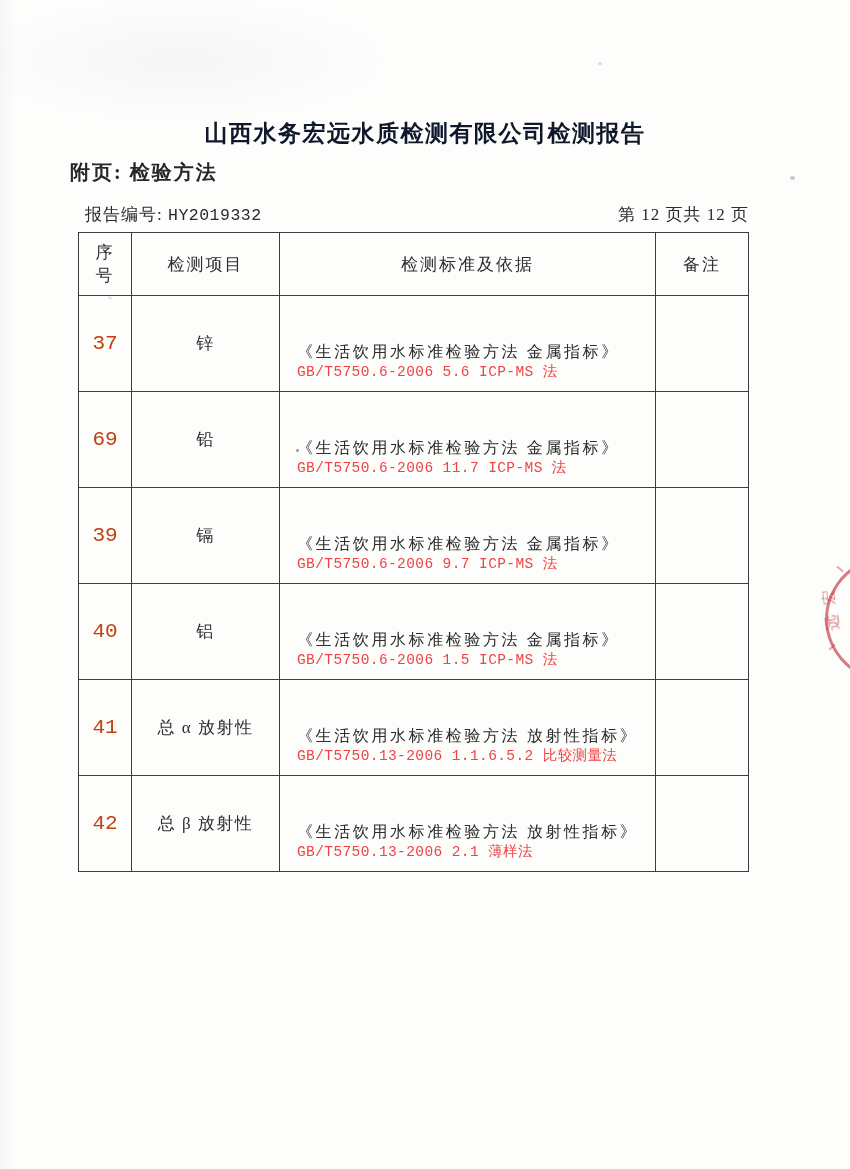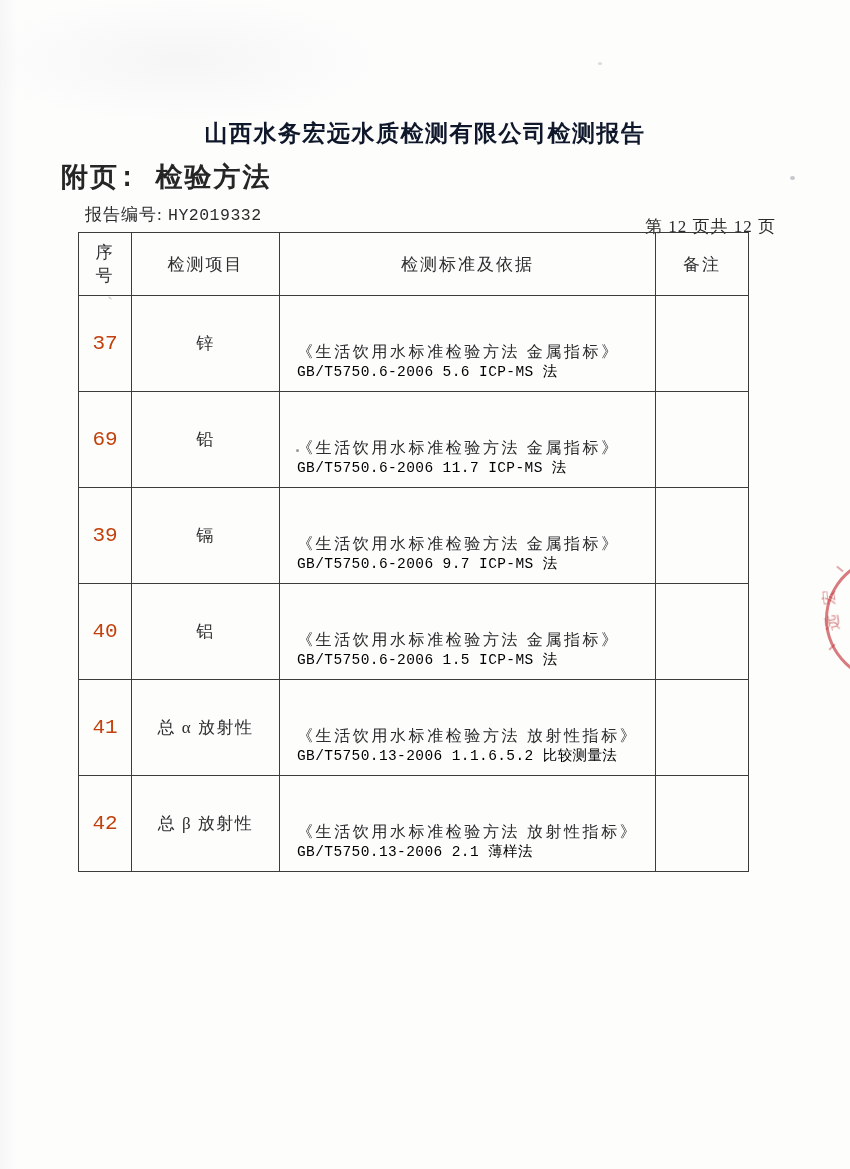--- a/index.html
+++ b/index.html
@@ -26,28 +26,28 @@
   .speck.s3{left:296px;top:449px;width:3px;height:3px;opacity:.6;background:#555;}
   .speck.s4{left:108px;top:297px;width:4px;height:2px;opacity:.4;transform:rotate(35deg);}
 
   .doc-title{
     position:absolute;left:0;top:118px;width:100%;
     text-align:center;
     font-family:"Liberation Sans","DejaVu Sans",sans-serif;
     font-size:23px;font-weight:bold;letter-spacing:1.5px;color:#0f172a;
   }
   .doc-subtitle{
-    position:absolute;left:61px;top:159px;
-    font-family:Liberation Mono, monospace;
-    font-size:27px;font-weight:bold;letter-spacing:2px;color:#262626;
+    position:absolute;left:70px;top:159px;
+    font-family:Liberation Serif, serif;
+    font-size:20px;font-weight:bold;letter-spacing:2px;color:#262626;
   }
   .meta-row{position:absolute;left:0;top:203px;width:100%;height:24px;font-size:17px;text-align:center;}
   .report-no{position:absolute;left:85px;top:0;letter-spacing:1px;}
   .report-no .val{font-family:"Liberation Mono","DejaVu Sans Mono",monospace;font-size:16.5px;letter-spacing:.5px;}
-  .page-info{position:absolute;right:74px;top:0;letter-spacing:1px;margin-top:12px;}
+  .page-info{position:absolute;right:101px;top:0;letter-spacing:1px;}
 
   table.tbl{
     position:absolute;left:78px;top:232px;
     width:670px;border-collapse:collapse;table-layout:fixed;
   }
   .tbl col.c-no{width:53px;}
   .tbl col.c-item{width:148px;}
   .tbl col.c-std{width:376px;}
   .tbl col.c-remark{width:93px;}
   .tbl th,.tbl td{
@@ -62,21 +62,21 @@
   td.no-cell{text-align:center;font-family:"Liberation Mono","DejaVu Sans Mono",monospace;font-size:21px;color:#c2410c;}
   td.item-cell{text-align:center;font-size:17px;letter-spacing:1.5px;color:#2e2e2e;}
   td.std-cell{vertical-align:middle;}
   .std-l1{
     padding:1px 4px 0 9px;font-size:16px;letter-spacing:2.6px;
     color:#2c2c2c;white-space:nowrap;line-height:21px;margin-top:36px;
   }
   .std-l2{
     padding:0 4px 1px 9px;
     font-family:"Liberation Mono","DejaVu Sans Mono",monospace;
-    font-size:14.5px;letter-spacing:.4px;color:#000000;
+    font-size:14.5px;letter-spacing:.4px;color:#ef4444;
     white-space:nowrap;line-height:20px;
   }
   td.remark-cell{background:transparent;}
 
   
   .stamp{
     position:absolute;right:0;top:550px;width:58px;height:130px;
     overflow:hidden;pointer-events:none;
   }
   .stamp .ring{

